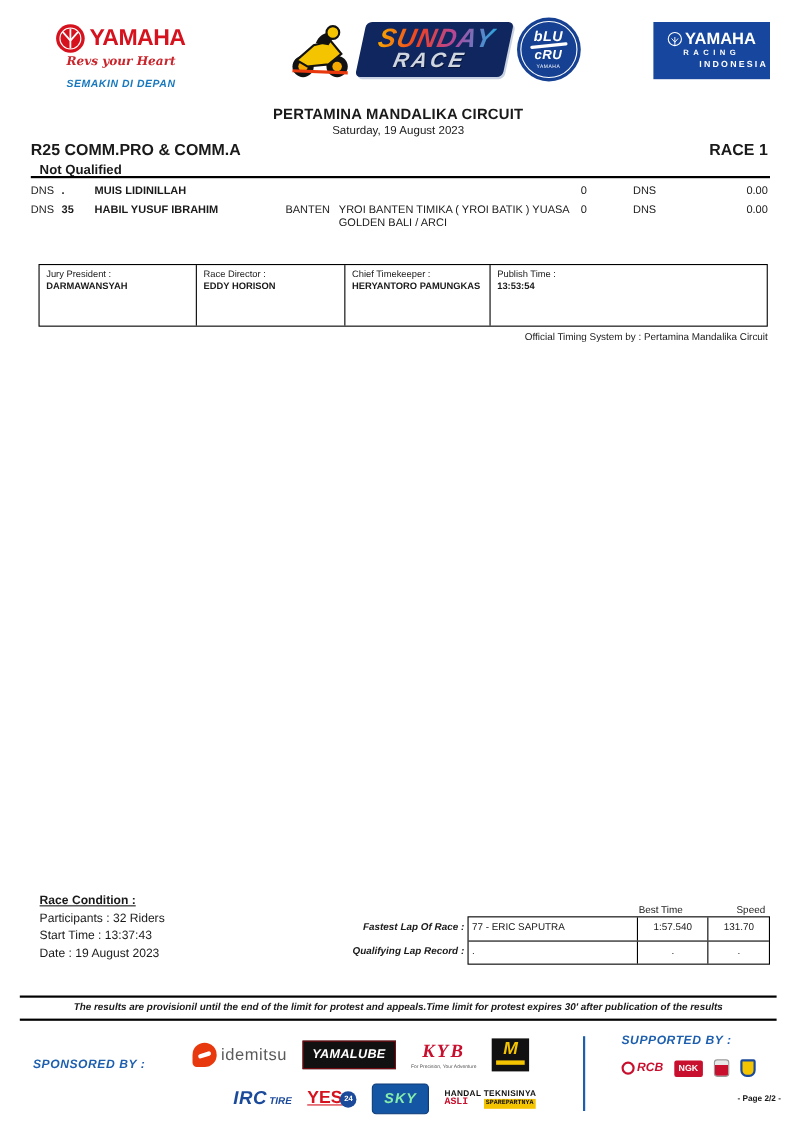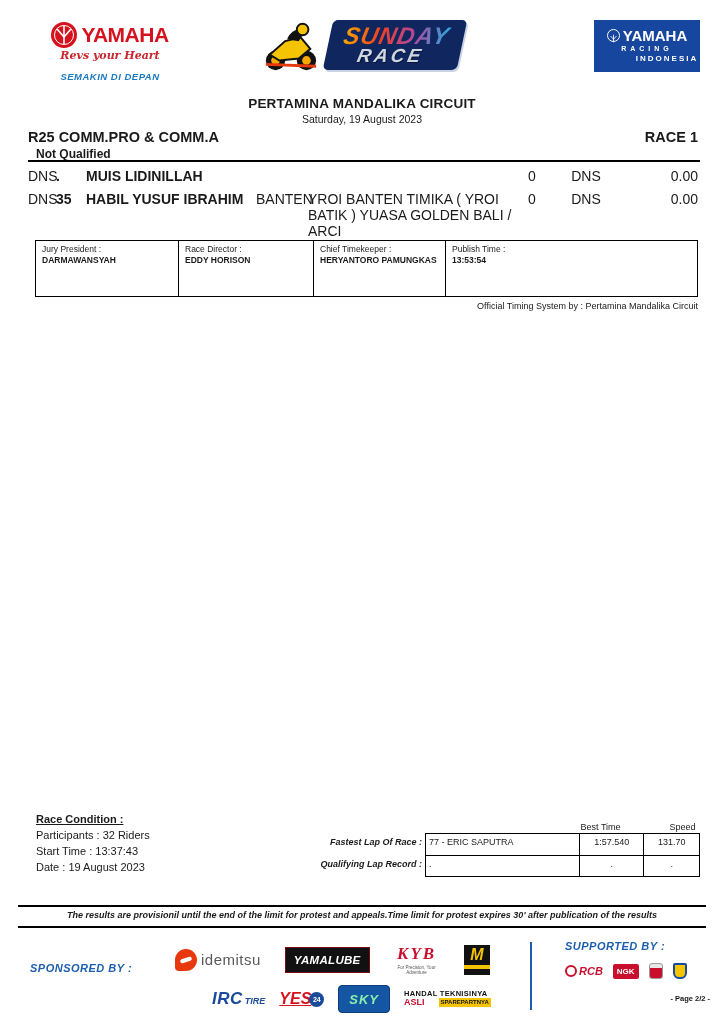--- a/index.html
+++ b/index.html
@@ -46,21 +46,21 @@
   .title-circuit { position:absolute; top:96px; left:0; right:0; text-align:center; font-size:13.5px; font-weight:bold; letter-spacing:0.2px; }
   .title-date { position:absolute; top:113px; left:0; right:0; text-align:center; font-size:10.5px; }
 
   
   .sec-hdr { position:absolute; top:129px; left:28px; right:26px; display:flex; justify-content:space-between; }
   .sec-class, .sec-race { font-size:14.5px; font-weight:bold; }
   .nq-label { position:absolute; top:147px; left:36px; font-size:12px; font-weight:bold; }
   .nq-line { position:absolute; top:160px; left:28px; right:24px; border-top:2px solid #000; }
 
   
-  .results { position:absolute; top:164px; left:28px; right:26px; font-size:14px; }
+  .results { position:absolute; top:164px; left:28px; right:26px; font-size:10px; }
   .r-row { display:grid; grid-template-columns:28px 30px 170px 44px 8px 216px 24px 76px 1fr; align-items:start; padding:4px 0 3px; }
   .r-status { }
   .r-num { font-weight:bold; }
   .r-name { font-weight:bold; }
   .r-region { text-align:right; }
   .r-team { }
   .r-laps { text-align:left; padding-left:4px; }
   .r-time { text-align:center; }
   .r-gap { text-align:right; }
 
@@ -89,45 +89,45 @@
   .fl-best { width:65px; text-align:center; padding:3px 0; border-right:1px solid #000; }
   .fl-speed { width:55px; text-align:center; padding:3px 0; }
 
   
   .prov-line-top { position:absolute; top:905px; left:18px; right:18px; border-top:2.5px solid #000; }
   .prov-text { position:absolute; top:910px; left:0; right:0; text-align:center; font-size:9px; font-weight:bold; font-style:italic; }
   .prov-line-bot { position:absolute; top:926px; left:18px; right:18px; border-top:2.5px solid #000; }
 
   
   .sponsored-label { position:absolute; top:962px; left:30px; font-size:11px; font-weight:bold; font-style:italic; color:#1d5fae; letter-spacing:0.5px; }
-  .sp-top { position:absolute; top:944px; left:175px; width:315px; display:flex; align-items:center; gap:24px; }
+  .sp-top { position:absolute; top:944px; left:175px; width:315px; display:flex; align-items:center; gap:14px; }
   .sp-bot { position:absolute; top:985px; left:212px; width:280px; display:flex; align-items:center; gap:14px; }
 
   .lg-idemitsu { display:flex; align-items:center; gap:4px; }
   .lg-idemitsu .apollo { width:22px; height:22px; background:#e8380d; border-radius:50% 50% 50% 4px; position:relative; }
   .lg-idemitsu .apollo:after { content:""; position:absolute; left:5px; top:9px; width:12px; height:4px; background:#fff; border-radius:2px; transform:rotate(-18deg); }
   .lg-idemitsu .idm-text { font-size:15px; color:#5a5a5a; letter-spacing:0.5px; }
   .lg-yamalube { background:#111; color:#fff; font-weight:bold; font-style:italic; font-size:11.5px; padding:6px 8px; letter-spacing:0.3px; border:1px solid #7a0c12; }
   .lg-kyb { text-align:center; }
   .lg-kyb .kyb-main { color:#c8102e; font-weight:bold; font-style:italic; font-size:17px; letter-spacing:2px; font-family:"Liberation Serif", serif; }
   .lg-kyb .kyb-tag { font-size:4.5px; color:#555; margin-top:1px; }
   .lg-m { background:#111; width:34px; height:30px; text-align:center; padding-top:2px; }
   .lg-m .m-letter { color:#f5c400; font-weight:bold; font-style:italic; font-size:16px; line-height:1; }
   .lg-m .m-bar { width:26px; height:4px; background:#f5c400; margin:2px auto 0; }
   .lg-irc { display:flex; align-items:baseline; gap:2px; color:#1b4a9b; font-style:italic; }
   .lg-irc .irc-main { font-size:17px; font-weight:bold; letter-spacing:0.5px; }
   .lg-irc .irc-sub { font-size:9px; font-weight:bold; }
   .lg-yes { display:flex; align-items:center; }
-  .lg-yes .yes-main { color:#d5121e; font-weight:bold; font-style:italic; font-size:16px; text-decoration:underline; }
+  .lg-yes .yes-main { color:#d5121e; font-weight:bold; font-size:16px; text-decoration:underline; }
   .lg-yes .yes-badge { width:15px; height:15px; border-radius:50%; background:#1b4a9b; color:#fff; font-size:7px; font-weight:bold; text-align:center; line-height:15px; margin-left:-2px; }
   .lg-sky { background:#1455a4; border-radius:4px; padding:4px 10px; border:1px solid #0d3b77; }
   .lg-sky .sky-main { color:#86efac; font-weight:bold; font-style:italic; font-size:13px; letter-spacing:1px; }
   .lg-handal { text-align:left; line-height:1.1; }
   .lg-handal .h1 { font-size:7.5px; font-weight:bold; color:#111; letter-spacing:0.3px; }
-  .lg-handal .h2 { display:flex; gap:14px; align-items:flex-start; }
+  .lg-handal .h2 { display:flex; gap:14px; align-items:flex-end;font-family:Liberation Mono, monospace; }
   .lg-handal .h2a { font-size:9px; font-weight:bold; color:#c8102e; }
   .lg-handal .h2b { font-size:6px; font-weight:bold; color:#111; background:#f5c400; padding:1px 2px; }
 
   .sp-divider { position:absolute; top:942px; left:530px; height:68px; border-left:2px solid #1d5fae; }
   .supported-label { position:absolute; top:940px; left:565px; font-size:11px; font-weight:bold; font-style:italic; color:#1d5fae; letter-spacing:0.5px; }
   .sup-row { position:absolute; top:963px; left:565px; width:150px; display:flex; align-items:center; gap:10px; }
   .lg-rcb { display:flex; align-items:flex-start; gap:2px; }
   .lg-rcb .rcb-dot { width:12px; height:12px; border-radius:50%; border:2.5px solid #c8102e; position:relative; }
   .lg-rcb .rcb-text { color:#c8102e; font-weight:bold; font-style:italic; font-size:11px; }
   .lg-ngk { background:#c8102e; color:#fff; font-weight:bold; font-size:8px; padding:3px 4px; border-radius:2px; }
@@ -168,20 +168,27 @@
           <circle cx="46" cy="46" r="4.5" fill="#f5a800"></circle>
         <path d="M8 40 L24 26 L40 22 L50 34 L38 44 L18 46 Z" fill="#f5c400" stroke="#111" stroke-width="2"></path>
         <path d="M26 24 C30 14 40 12 44 16 L38 26 Z" fill="#111"></path>
         <circle cx="42" cy="14" r="6" fill="#f5c400" stroke="#111" stroke-width="2"></circle>
         <path d="M4 50 L56 52" stroke="#e8380d" stroke-width="3"></path>
       </svg>
       <div class="sr-plate">
         <div class="sr-sunday">SUNDAY</div>
         <div class="sr-race">RACE</div>
       </div>
+      <div class="blucru">
+        <span class="inner-ring"></span>
+        <div class="b1">bLU</div>
+        <div class="swoosh"></div>
+        <div class="b2">cRU</div>
+        <div class="b3">YAMAHA</div>
+      </div>
     </div>
 
     <div class="yam-racing">
       <div class="yr-row">
         <span class="yr-badge">
           <svg viewBox="0 0 13 13">
               <g stroke="#fff" stroke-width="1">
                 <line x1="6.5" y1="2" x2="6.5" y2="11"></line>
                 <line x1="3" y1="3.5" x2="6.5" y2="7.5"></line>
                 <line x1="10" y1="3.5" x2="6.5" y2="7.5"></line>

